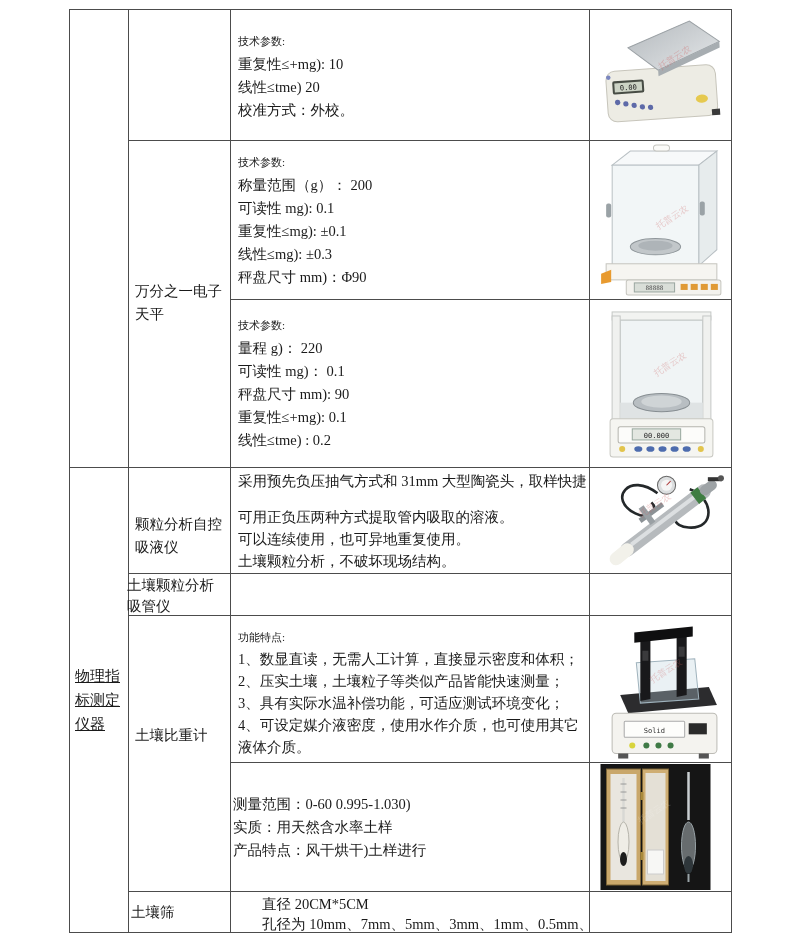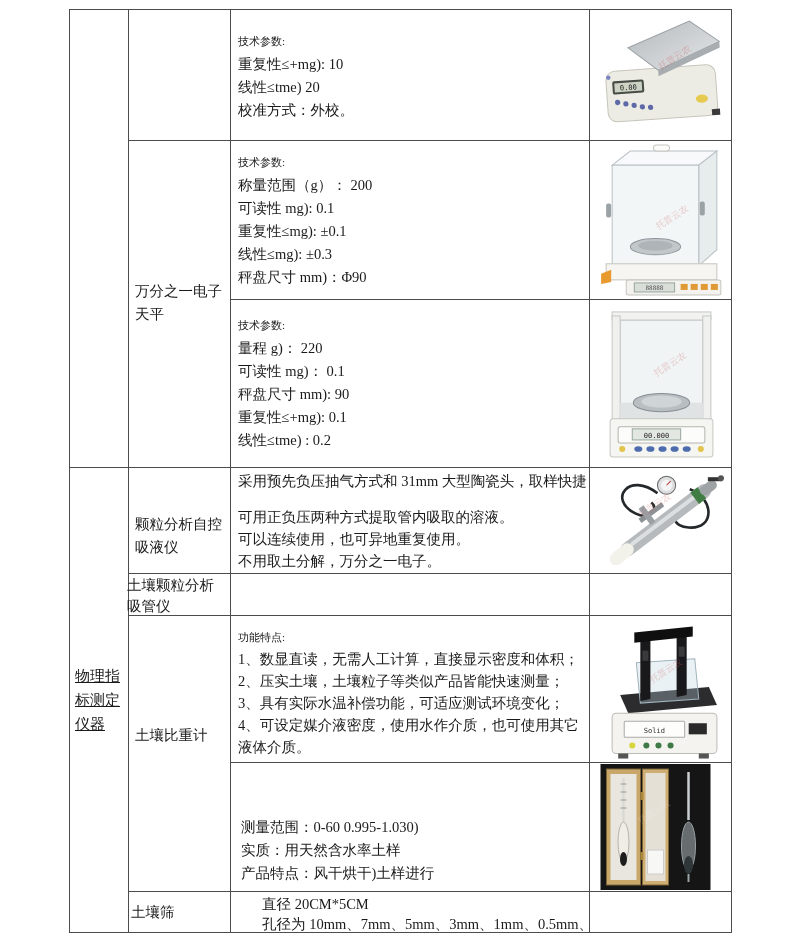--- a/index.html
+++ b/index.html
@@ -100,36 +100,36 @@
         <div class="ln">线性≤tme) : 0.2</div>
       </div>
   </div>
 
   <div class="cell s22" style="left:238px;top:470px;width:348px;">
     <div class="ln">采用预先负压抽气方式和 31mm 大型陶瓷头，取样快捷。</div>
     <div class="spacer"></div>
     <div>
         <div class="ln">可用正负压两种方式提取管内吸取的溶液。</div>
         <div class="ln">可以连续使用，也可异地重复使用。</div>
-        <div class="ln">不用取土分解，万分之一电子。</div>
+        <div class="ln">土壤颗粒分析，不破坏现场结构。</div>
       </div>
   </div>
 
   <div class="cell s22" style="left:238px;top:626px;width:348px;">
     <div class="ln b">功能特点:</div>
     <div>
         <div class="ln">1、数显直读，无需人工计算，直接显示密度和体积；</div>
         <div class="ln">2、压实土壤，土壤粒子等类似产品皆能快速测量；</div>
         <div class="ln">3、具有实际水温补偿功能，可适应测试环境变化；</div>
         <div class="ln">4、可设定媒介液密度，使用水作介质，也可使用其它</div>
         <div class="ln">液体介质。</div>
       </div>
   </div>
 
-  <div class="cell" style="left:241px;top:793px;width:348px;margin-top:23px;">
+  <div class="cell" style="left:233px;top:793px;width:348px;">
       <div class="ln">测量范围：0-60 0.995-1.030)</div>
       <div class="ln">实质：用天然含水率土样</div>
       <div class="ln">产品特点：风干烘干)土样进行</div>
     </div>
 
   <div class="cell s20" style="left:238px;top:894px;width:348px;">
       <div class="ln">直径 20CM*5CM</div>
       <div class="ln">孔径为 10mm、7mm、5mm、3mm、1mm、0.5mm、0.25mm</div>
     </div>
 

